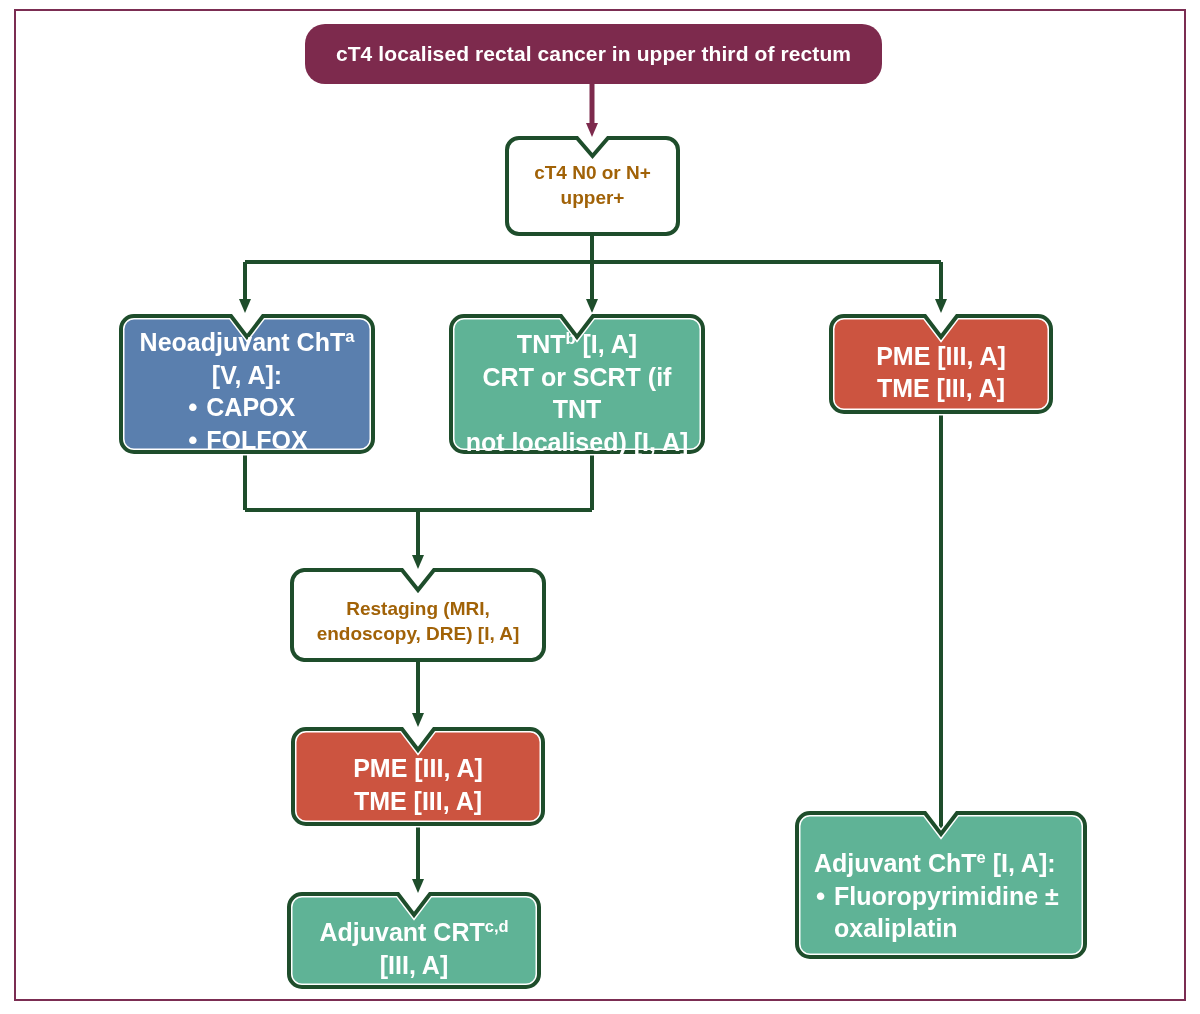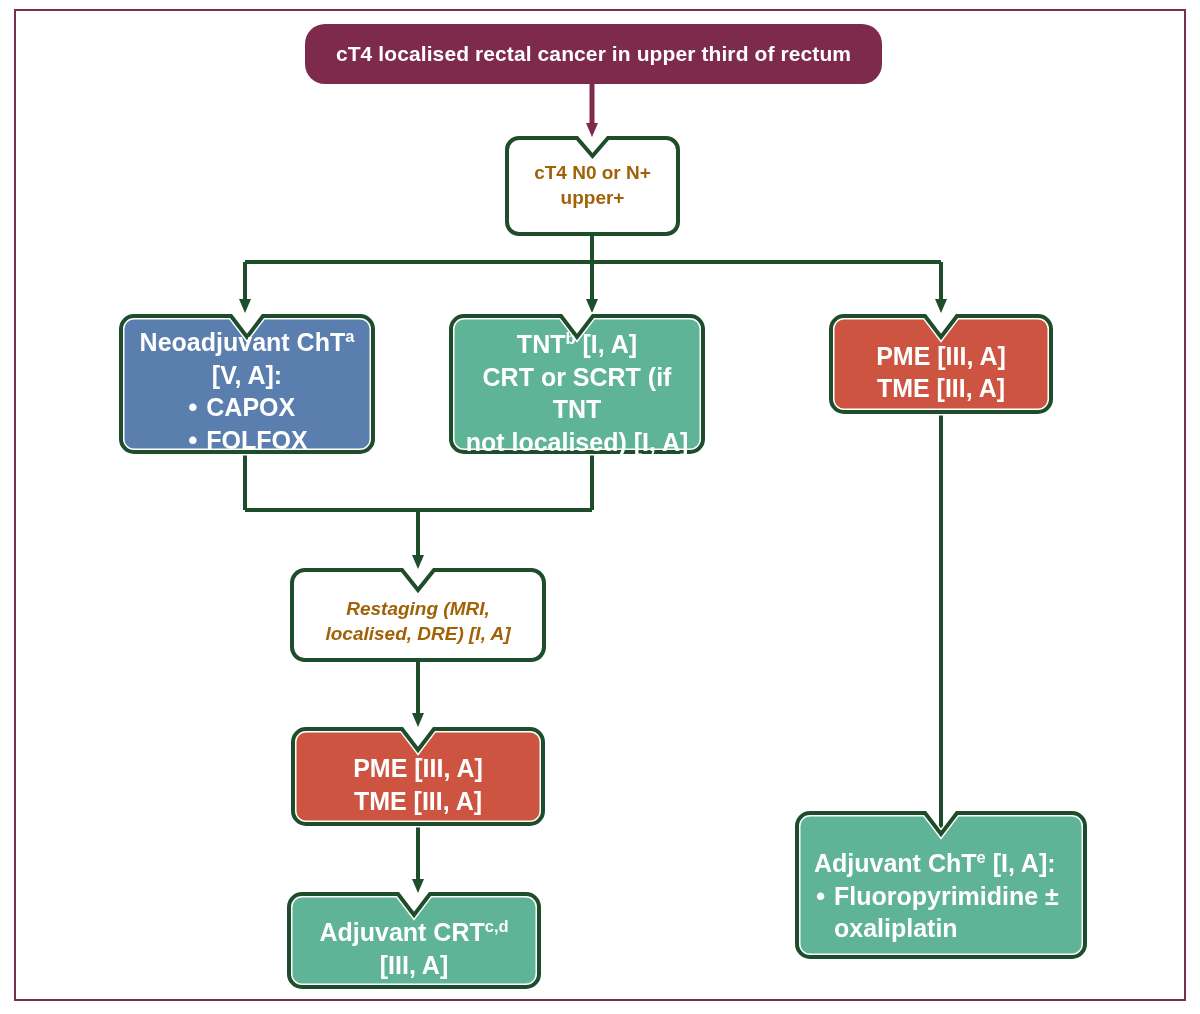--- a/index.html
+++ b/index.html
@@ -134,23 +134,23 @@
     <div class="inner" style="padding-top:16px;">
       <span>PME [III, A]</span><br>
       <span>TME [III, A]</span>
     </div>
   </div>
 
   <div class="node outline" style="left:290px;top:568px;width:256px;height:94px;">
     <svg class="shape" viewBox="0 0 256 94" preserveAspectRatio="none">
       <path d="M14,2 H112 L128,22 L144,2 H242 A13,13 0 0 1 254,15 V79 A13,13 0 0 1 242,92 H14 A13,13 0 0 1 2,79 V15 A13,13 0 0 1 14,2 Z" fill="#ffffff" stroke="#1e4d2b" stroke-width="4" vector-effect="non-scaling-stroke"></path>
     </svg>
-    <div class="inner" style="padding-top:14px;font-style:italic;">
+    <div class="inner" style="padding-top:14px;">
       <span>Restaging (MRI,</span><br>
-      <span>localised, DRE) [I, A]</span>
+      <span>endoscopy, DRE) [I, A]</span>
     </div>
   </div>
 
   <div class="node fill" style="left:290px;top:726px;width:256px;height:101px;">
     <svg class="shape" viewBox="0 0 256 101" preserveAspectRatio="none">
       <path d="M16,3 H112 L128,24 L144,3 H240 A13,13 0 0 1 253,16 V85 A13,13 0 0 1 240,98 H16 A13,13 0 0 1 3,85 V16 A13,13 0 0 1 16,3 Z" fill="#cc5440" stroke="#ffffff" stroke-width="7" vector-effect="non-scaling-stroke"></path>
       <path d="M16,3 H112 L128,24 L144,3 H240 A13,13 0 0 1 253,16 V85 A13,13 0 0 1 240,98 H16 A13,13 0 0 1 3,85 V16 A13,13 0 0 1 16,3 Z" fill="none" stroke="#1e4d2b" stroke-width="4" vector-effect="non-scaling-stroke"></path>
     </svg>
     <div class="inner" style="padding-top:16px;">
       <span>PME [III, A]</span><br>

